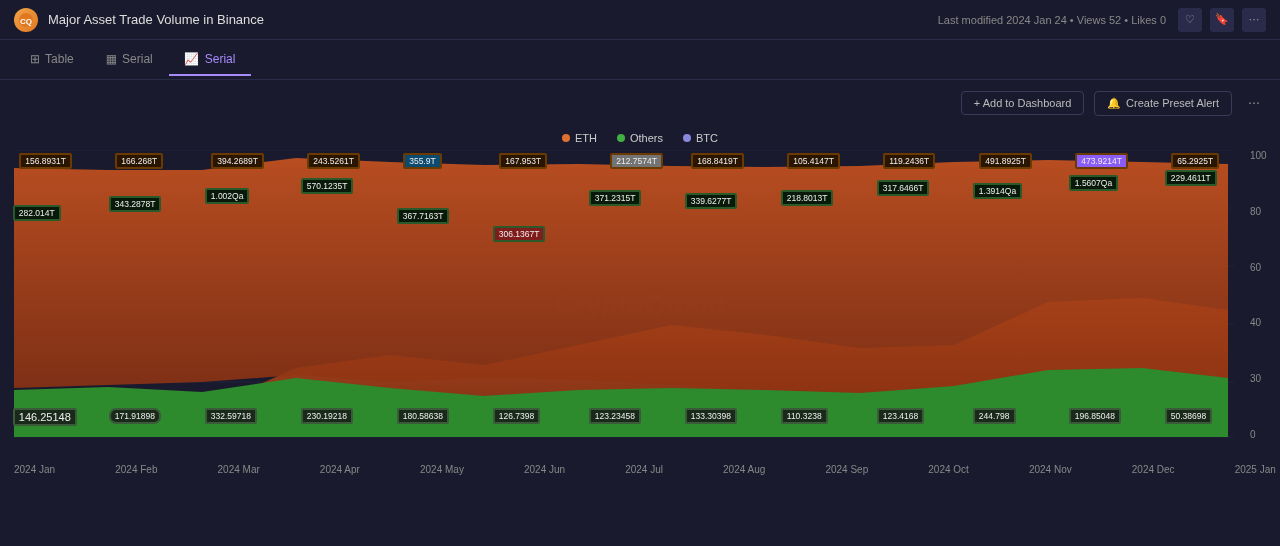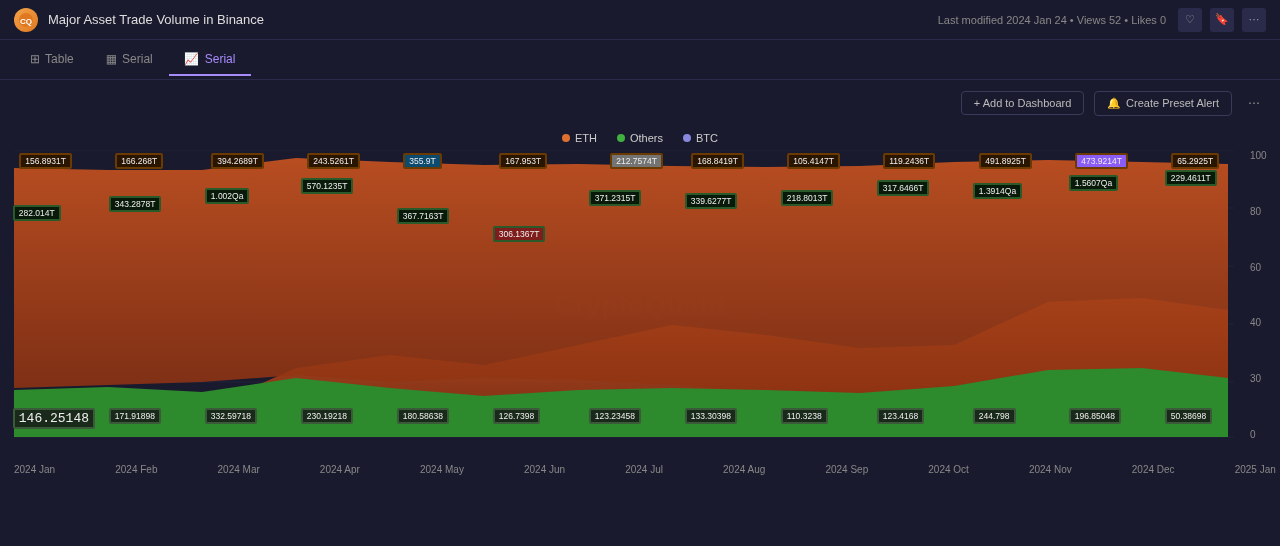--- a/index.html
+++ b/index.html
@@ -377,22 +377,22 @@
   <div class="data-label" style="left:31%;top:58px;font-size:8.5px;background:#0a1a0a;border-color:#2a5a2a;">367.7163T</div>
   <div class="data-label" style="left:38.5%;top:36px;font-size:8.5px;background:#7f1d1d;border-color:#2a5a2a;margin-top:40px;">306.1367T</div>
   <div class="data-label" style="left:46%;top:40px;font-size:8.5px;background:#0a1a0a;border-color:#2a5a2a;">371.2315T</div>
   <div class="data-label" style="left:53.5%;top:43px;font-size:8.5px;background:#0a1a0a;border-color:#2a5a2a;">339.6277T</div>
   <div class="data-label" style="left:61%;top:40px;font-size:8.5px;background:#0a1a0a;border-color:#2a5a2a;">218.8013T</div>
   <div class="data-label" style="left:68.5%;top:30px;font-size:8.5px;background:#0a1a0a;border-color:#2a5a2a;">317.6466T</div>
   <div class="data-label" style="left:76%;top:33px;font-size:8.5px;background:#0a1a0a;border-color:#2a5a2a;">1.3914Qa</div>
   <div class="data-label" style="left:83.5%;top:25px;font-size:8.5px;background:#0a1a0a;border-color:#2a5a2a;">1.5607Qa</div>
   <div class="data-label" style="left:91%;top:20px;font-size:8.5px;background:#0a1a0a;border-color:#2a5a2a;">229.4611T</div>
 
-  <div class="data-label btc" style="left:1%;top:258px;font-size:13px;font-family:Liberation Mono, monospace;">146.25148</div>
-  <div class="data-label btc" style="left:8.5%;top:258px;font-size:8.5px;">171.91898</div>
+  <div class="data-label btc" style="left:1%;top:258px;font-size:11px;">146.25148</div>
+  <div class="data-label btc" style="left:8.5%;top:258px;font-size:8.5px;border-radius:7px;">171.91898</div>
   <div class="data-label btc" style="left:16%;top:258px;font-size:8.5px;">332.59718</div>
   <div class="data-label btc" style="left:23.5%;top:258px;font-size:8.5px;">230.19218</div>
   <div class="data-label btc" style="left:31%;top:258px;font-size:8.5px;">180.58638</div>
   <div class="data-label btc" style="left:38.5%;top:258px;font-size:8.5px;">126.7398</div>
   <div class="data-label btc" style="left:46%;top:258px;font-size:8.5px;">123.23458</div>
   <div class="data-label btc" style="left:53.5%;top:258px;font-size:8.5px;">133.30398</div>
   <div class="data-label btc" style="left:61%;top:258px;font-size:8.5px;">110.3238</div>
   <div class="data-label btc" style="left:68.5%;top:258px;font-size:8.5px;">123.4168</div>
   <div class="data-label btc" style="left:76%;top:258px;font-size:8.5px;">244.798</div>
   <div class="data-label btc" style="left:83.5%;top:258px;font-size:8.5px;">196.85048</div>

